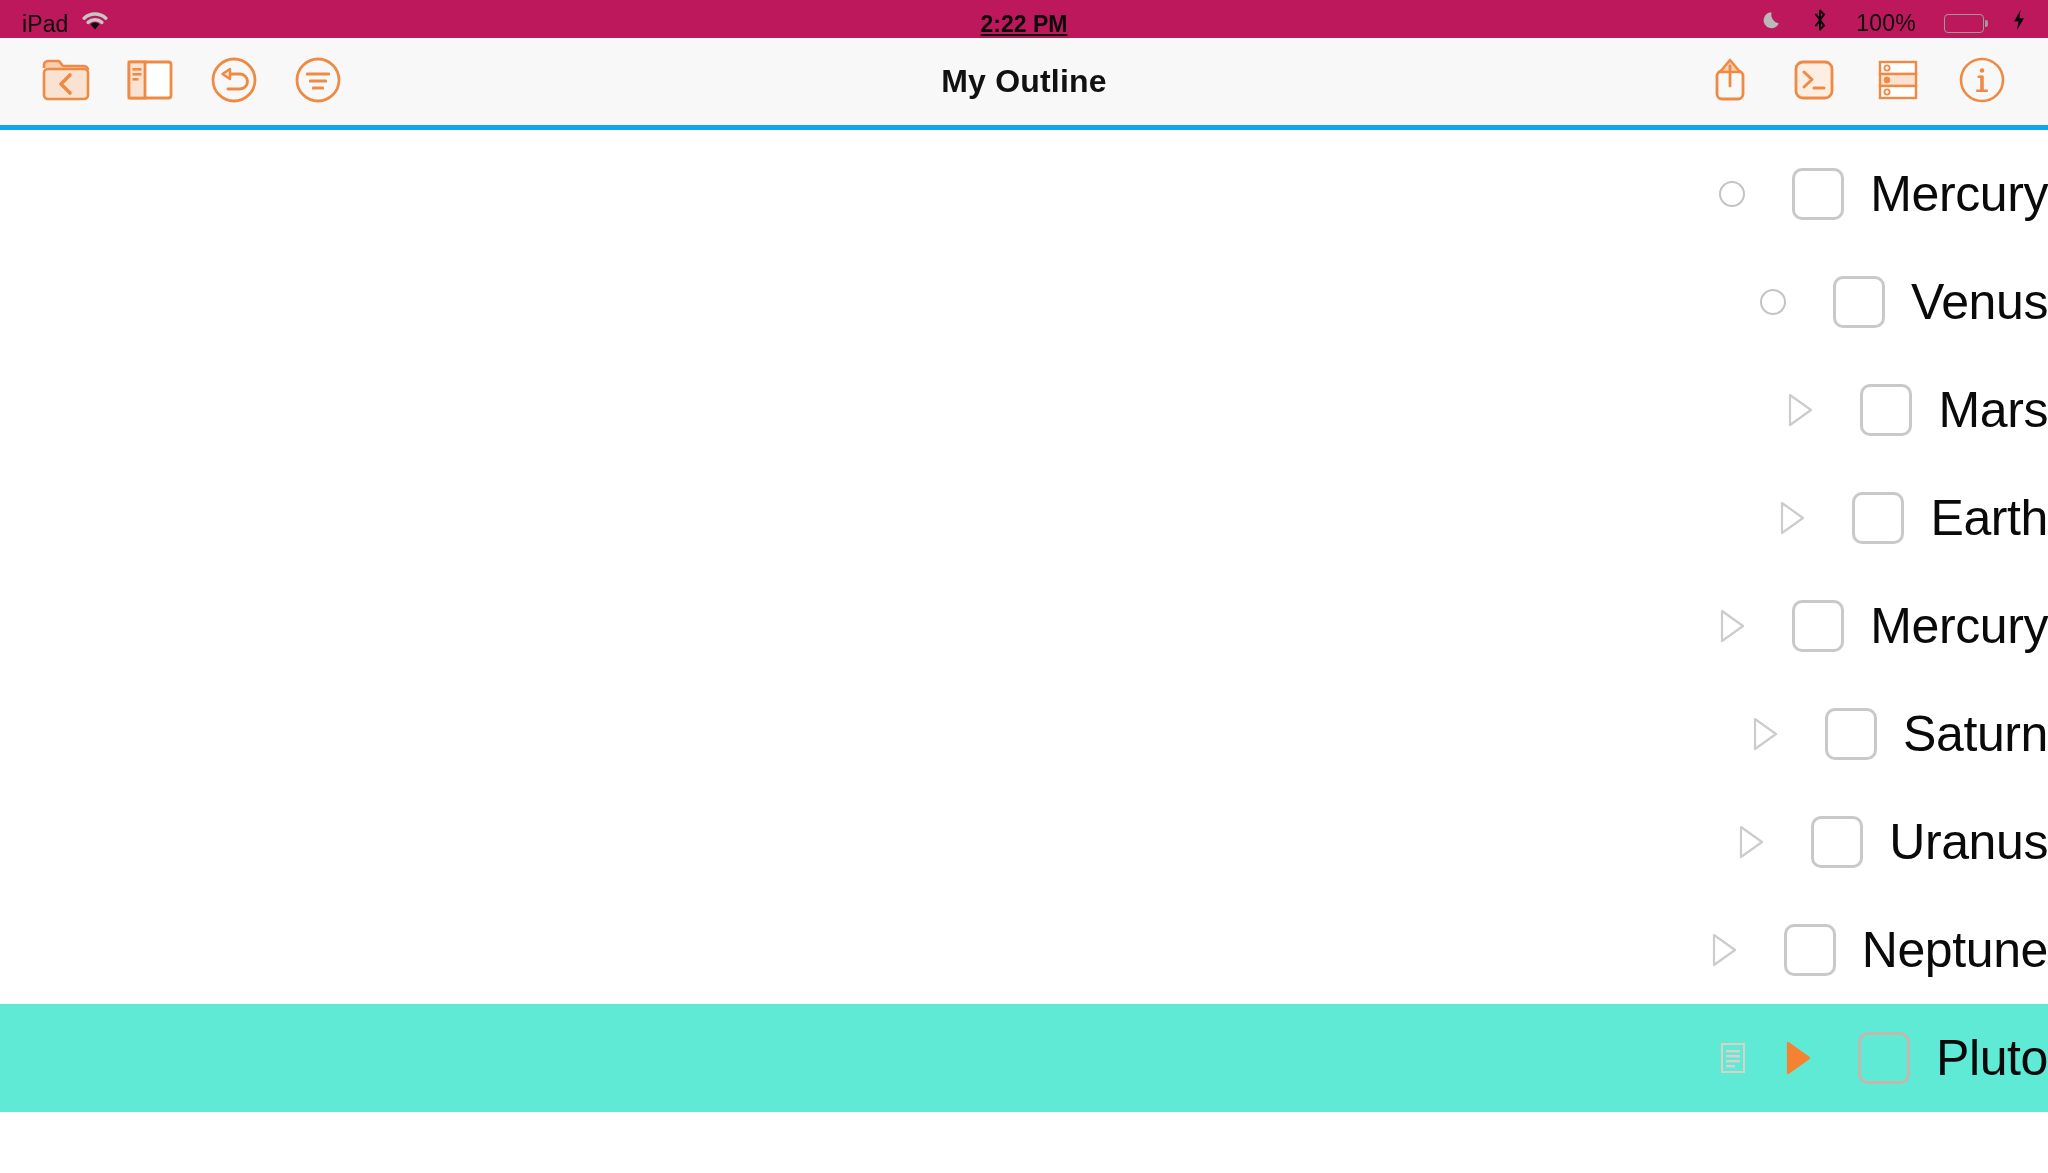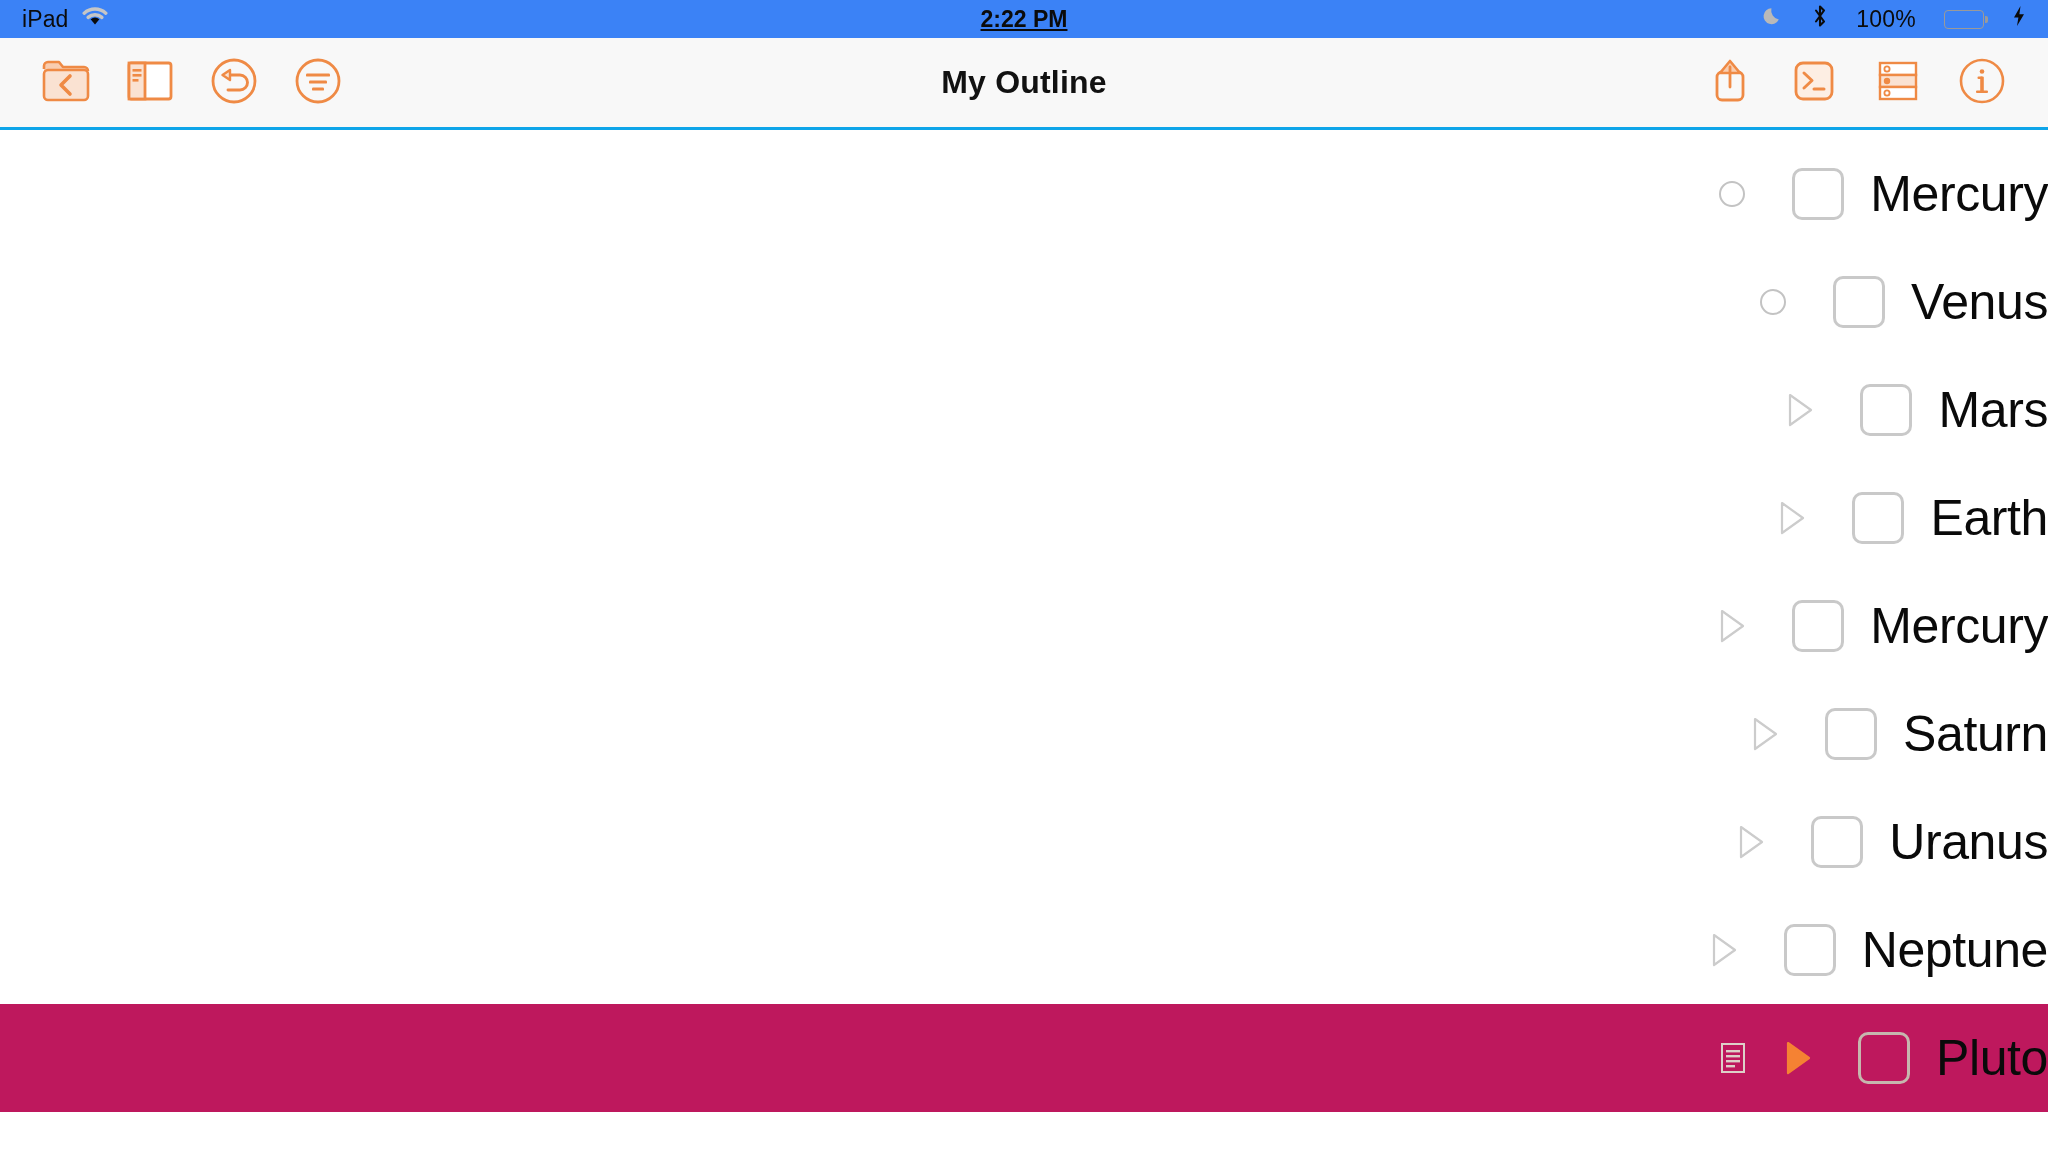--- a/index.html
+++ b/index.html
@@ -18,23 +18,23 @@
     height: 1173px;
     background: #ffffff;
     display: flex;
     flex-direction: column;
   }
 
   
   .status-bar {
     height: 38px;
     flex: 0 0 38px;
-    background: #3b82f6;
-    display: flex;
-    align-items: center;
+    background: #be185d;
+    display: flex;
+    align-items: flex-end;
     padding: 0 22px;
     position: relative;
     font-size: 23px;
     color: #0b0b0b;
   }
   .status-left {
     display: flex;
     align-items: center;
     gap: 14px;
   }
@@ -87,21 +87,21 @@
     height: 100%;
     background: #4cd964;
     border-radius: 1.5px;
   }
 
   
   .toolbar {
     flex: 0 0 92px;
     height: 92px;
     background: #f8f8f8;
-    border-bottom: 3px solid #0ea5e9;
+    border-bottom: 5px solid #0ea5e9;
     display: flex;
     align-items: center;
     position: relative;
     padding: 0 24px;
   }
   .toolbar-left, .toolbar-right {
     display: flex;
     align-items: center;
   }
   .toolbar-right { margin-left: auto; }
@@ -137,21 +137,21 @@
   }
   .row {
     height: 108px;
     display: flex;
     align-items: center;
     position: relative;
     background: transparent;
     justify-content: flex-end;
   }
   .row.selected {
-    background: #be185d;
+    background: #5eead4;
   }
 
   .note-slot {
     width: 50px;
     flex: 0 0 50px;
     display: flex;
     align-items: center;
     justify-content: center;
   }
   .handle-slot {

